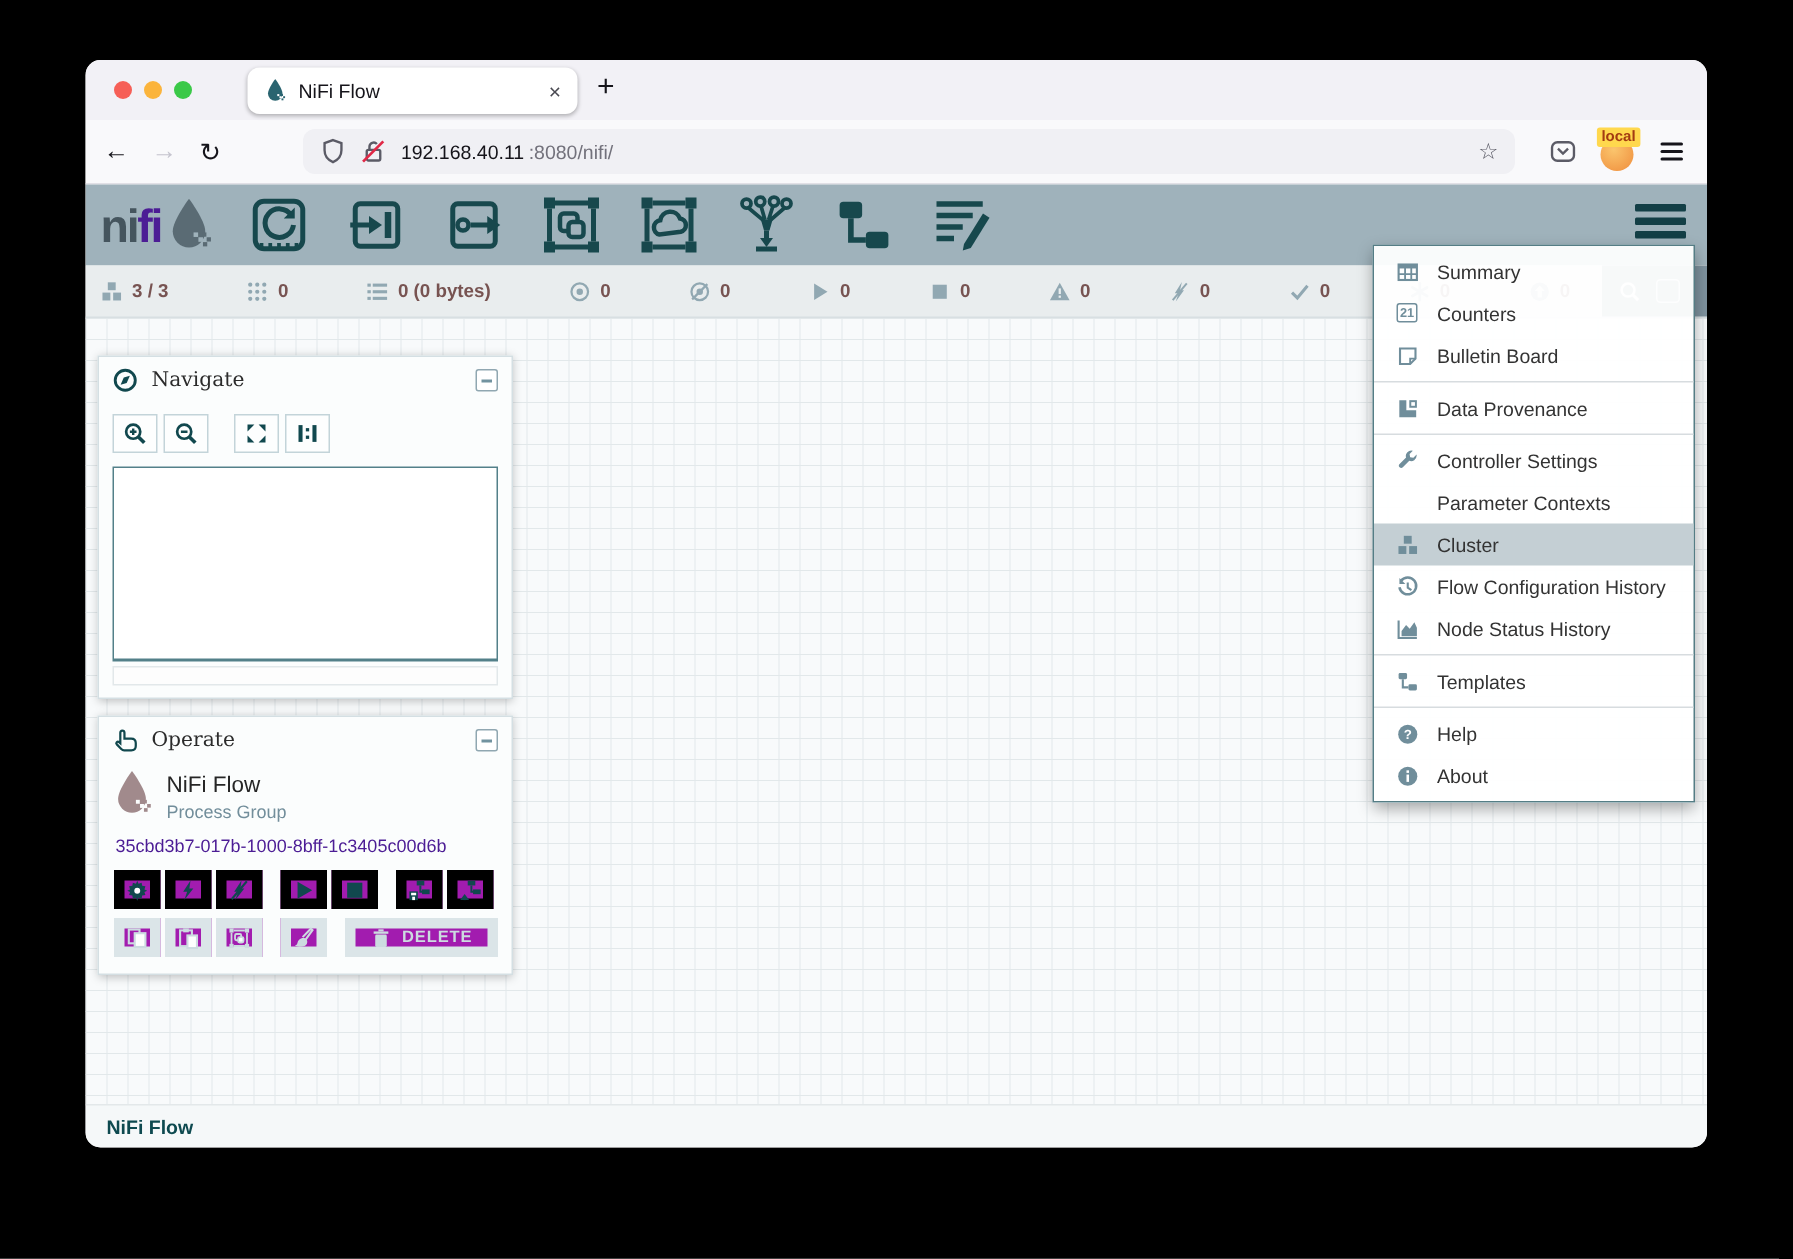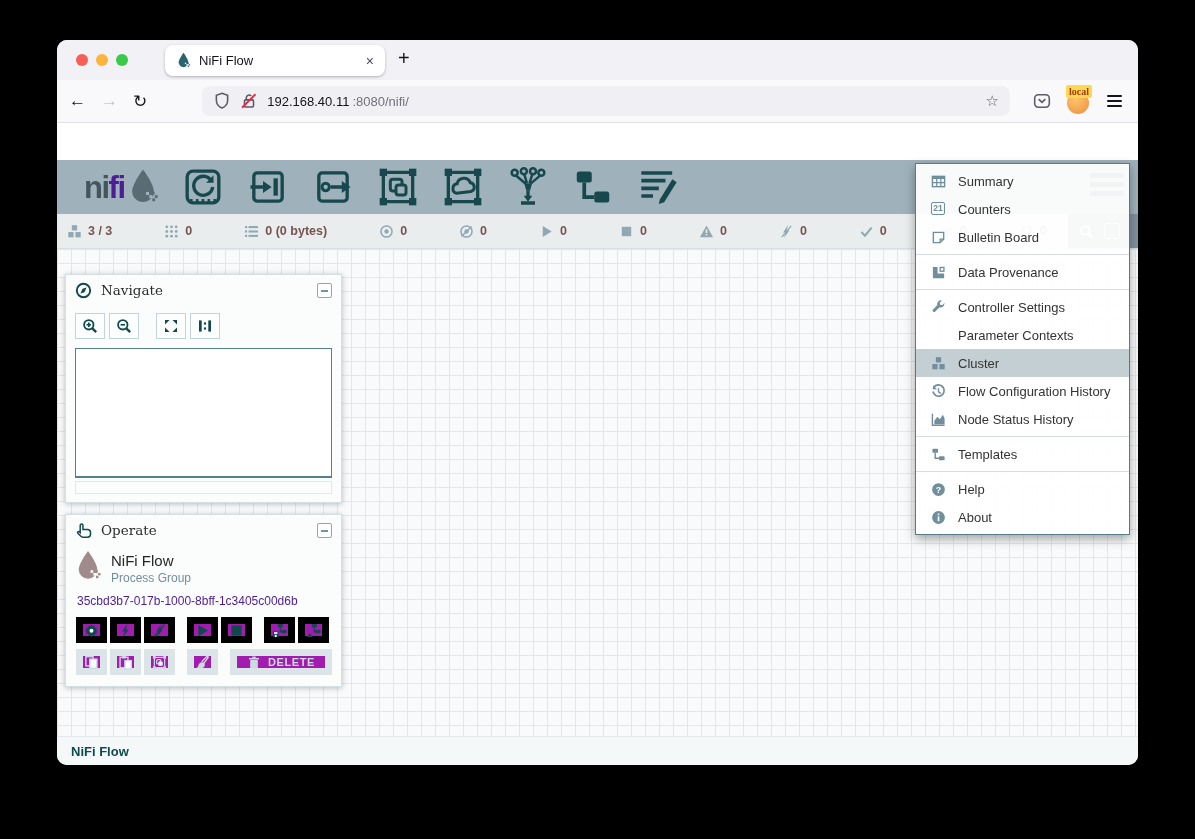--- a/index.html
+++ b/index.html
@@ -30,28 +30,28 @@
   .urlbar{flex:1;height:30px;background:#f0f0f4;border-radius:8px;display:flex;align-items:center;
     padding:0 11px;gap:9px;margin-left:40px;margin-right:8px;}
   .url-text{font-size:13px;color:#15141a;}
   .url-rest{color:#72717b;}
   .url-star{margin-left:auto;font-size:15px;color:#5b5b66;}
   .nav-right{display:flex;align-items:center;gap:16px;padding-right:4px;}
   .ficon{width:18px;height:18px;color:#5b5b66;display:flex;}
   .avatar-wrap{position:relative;width:24px;height:24px;}
   .avatar{width:22px;height:22px;border-radius:50%;background:radial-gradient(circle at 40% 35%,#fbc56d,#ef8d3c);margin-top:3px;}
   .profile-label{position:absolute;top:-4px;left:50%;transform:translateX(-50%);background:#ffd84d;
-    color:#a33b12;font-size:10px;font-weight:bold;padding:0 3px;border-radius:2px;line-height:13px;font-family:Liberation Serif, serif;}
+    color:#a33b12;font-size:10px;font-weight:bold;padding:0 3px;border-radius:2px;line-height:13px;}
   .fx-burger{display:flex;flex-direction:column;gap:3px;}
   .fx-burger span{width:15px;height:2px;background:#15141a;border-radius:1px;}
 
   
   .nifi-app{flex:1;display:flex;flex-direction:column;position:relative;}
   .nifi-header{height:54px;background:#9fb2bb;flex:none;display:flex;align-items:center;
-    padding-left:27px;position:relative;margin-top:37px;}
+    padding-left:10px;position:relative;}
   .logo{display:flex;align-items:center;margin-right:24px;}
   .logo-text{font-size:31px;font-weight:bold;letter-spacing:-1.5px;line-height:1;}
   .logo-ni{color:#45555e;} .logo-fi{color:#4c1d95;}
   .logo-drop{width:32px;height:38px;margin-left:2px;display:flex;}
   .component-toolbar{display:flex;align-items:center;gap:25px;}
   .component-btn{width:40px;height:40px;display:flex;align-items:center;justify-content:center;color:#17484d;}
   .component-btn svg{width:100%;height:100%;}
   .nifi-burger{position:absolute;right:14px;top:13px;display:flex;flex-direction:column;gap:4px;}
   .nifi-burger span{width:34px;height:5px;background:#133f46;border-radius:1px;}
 

